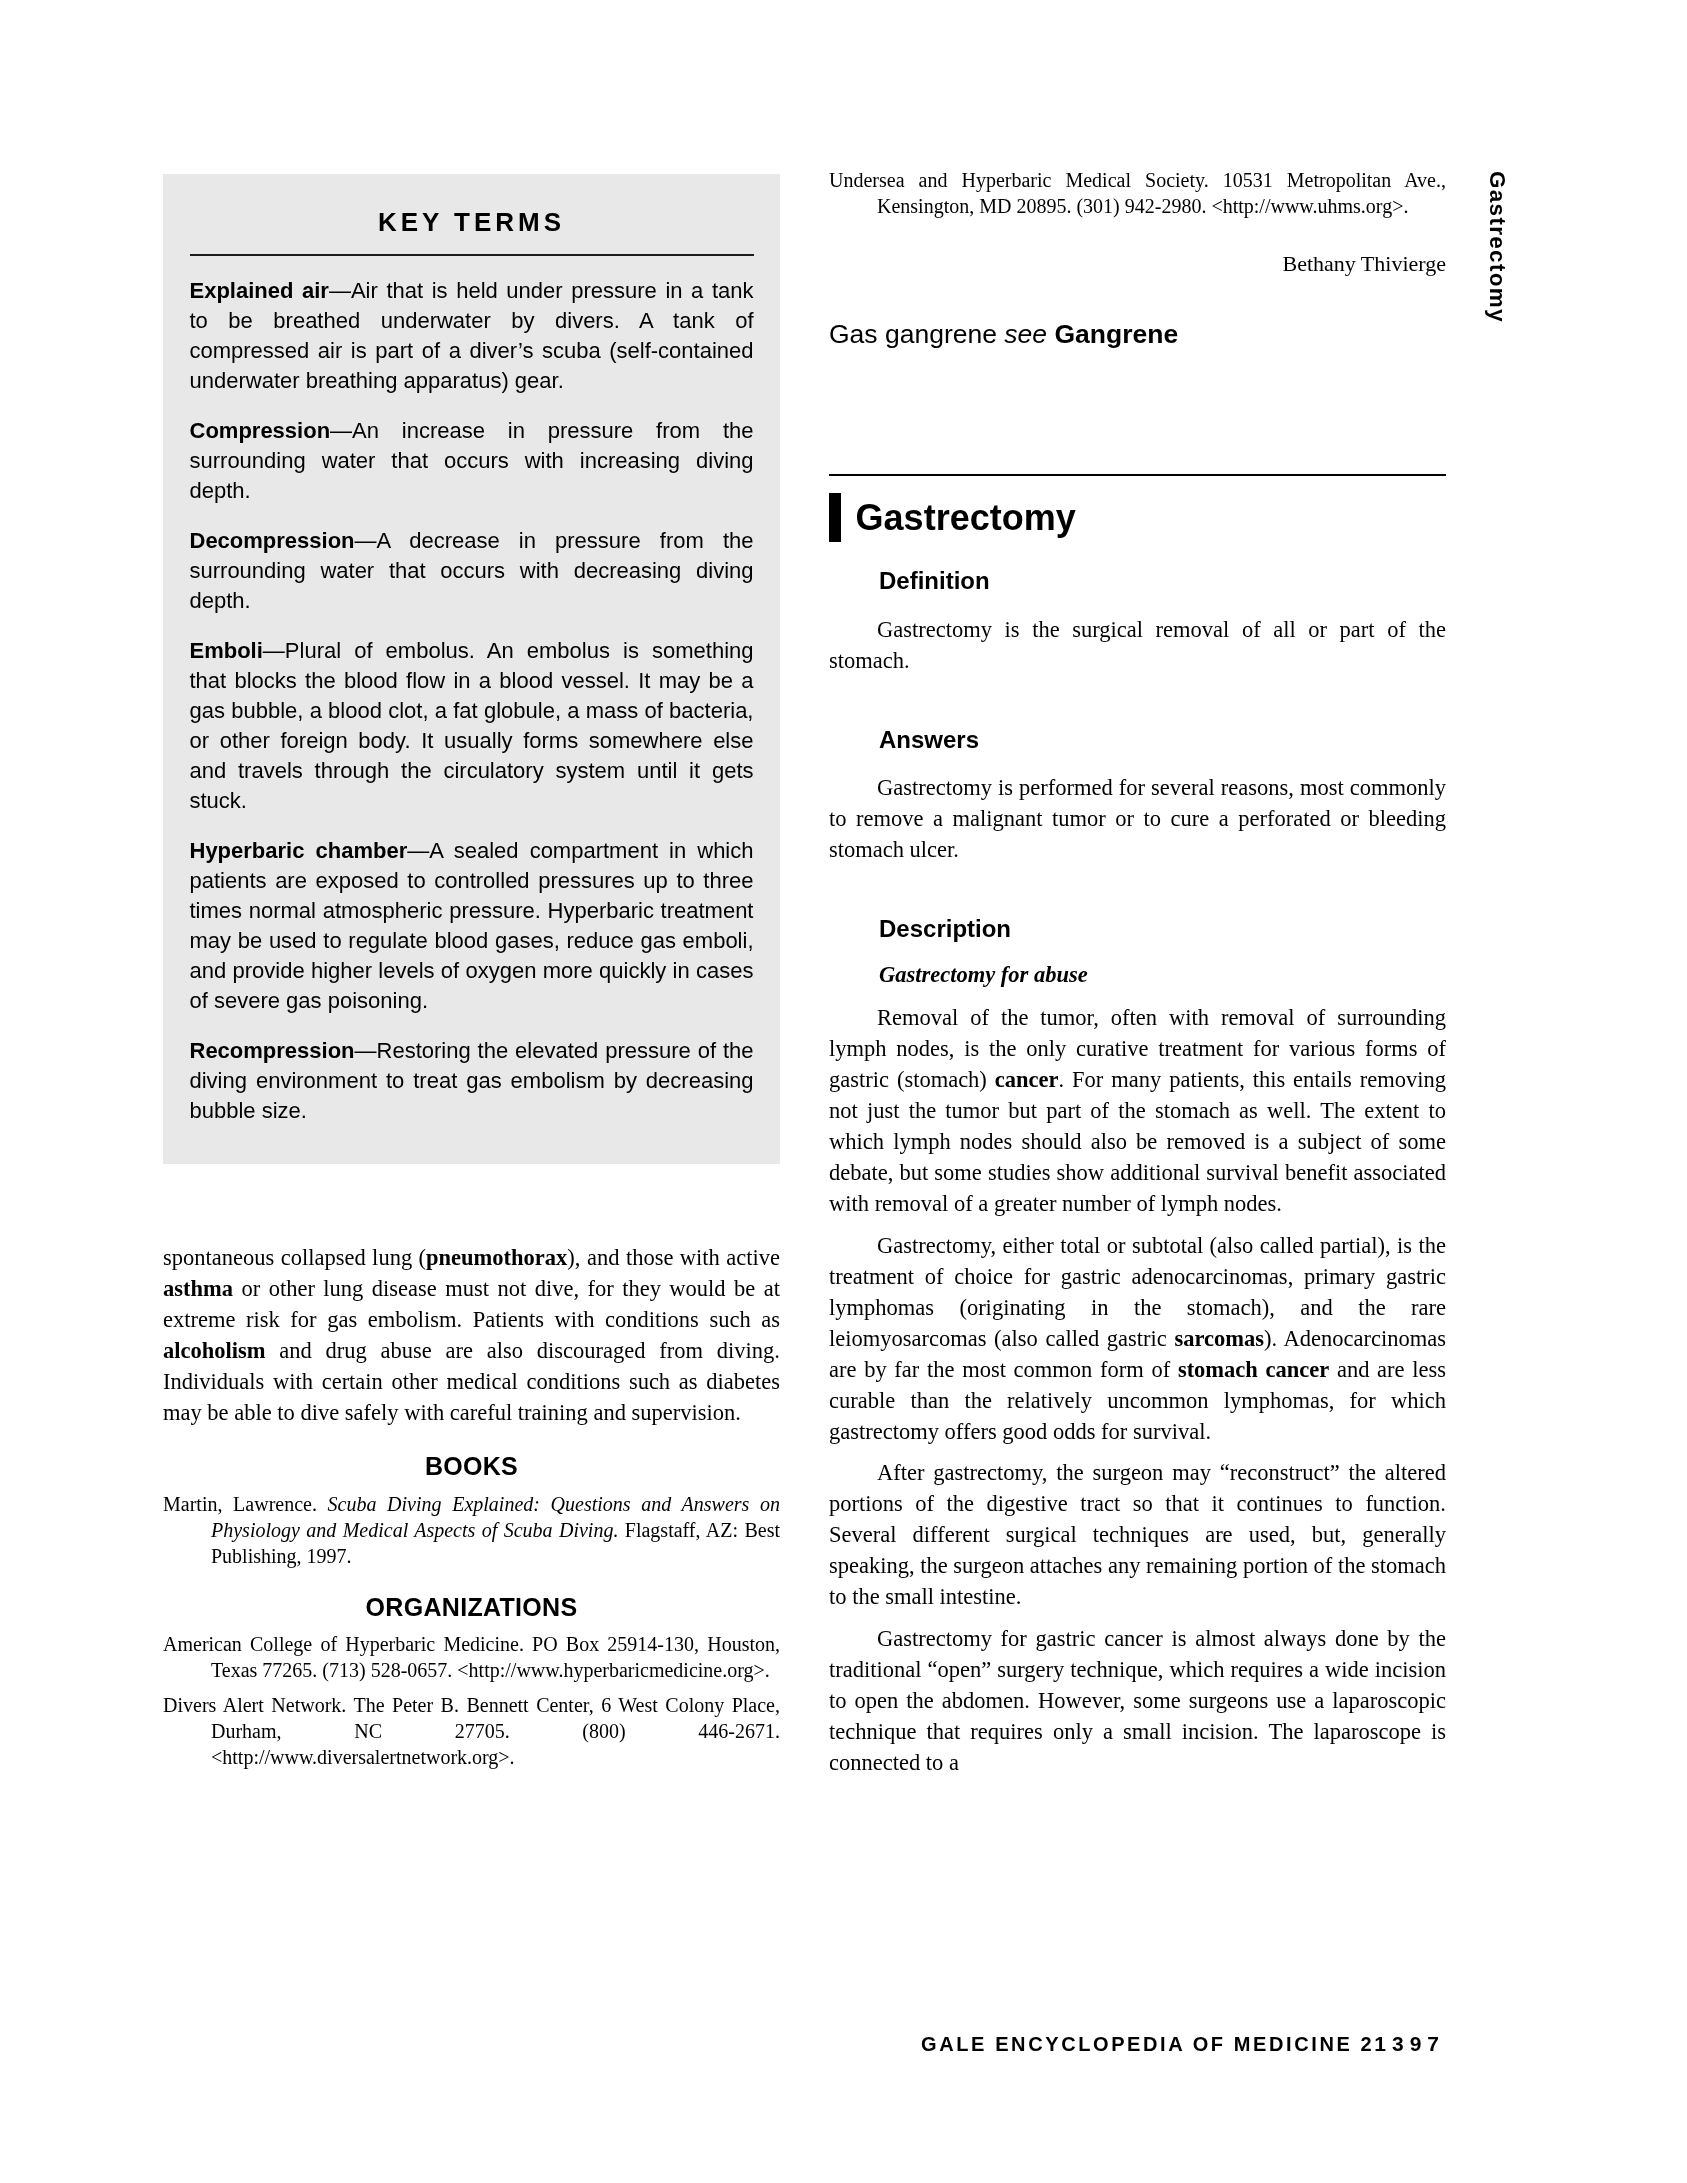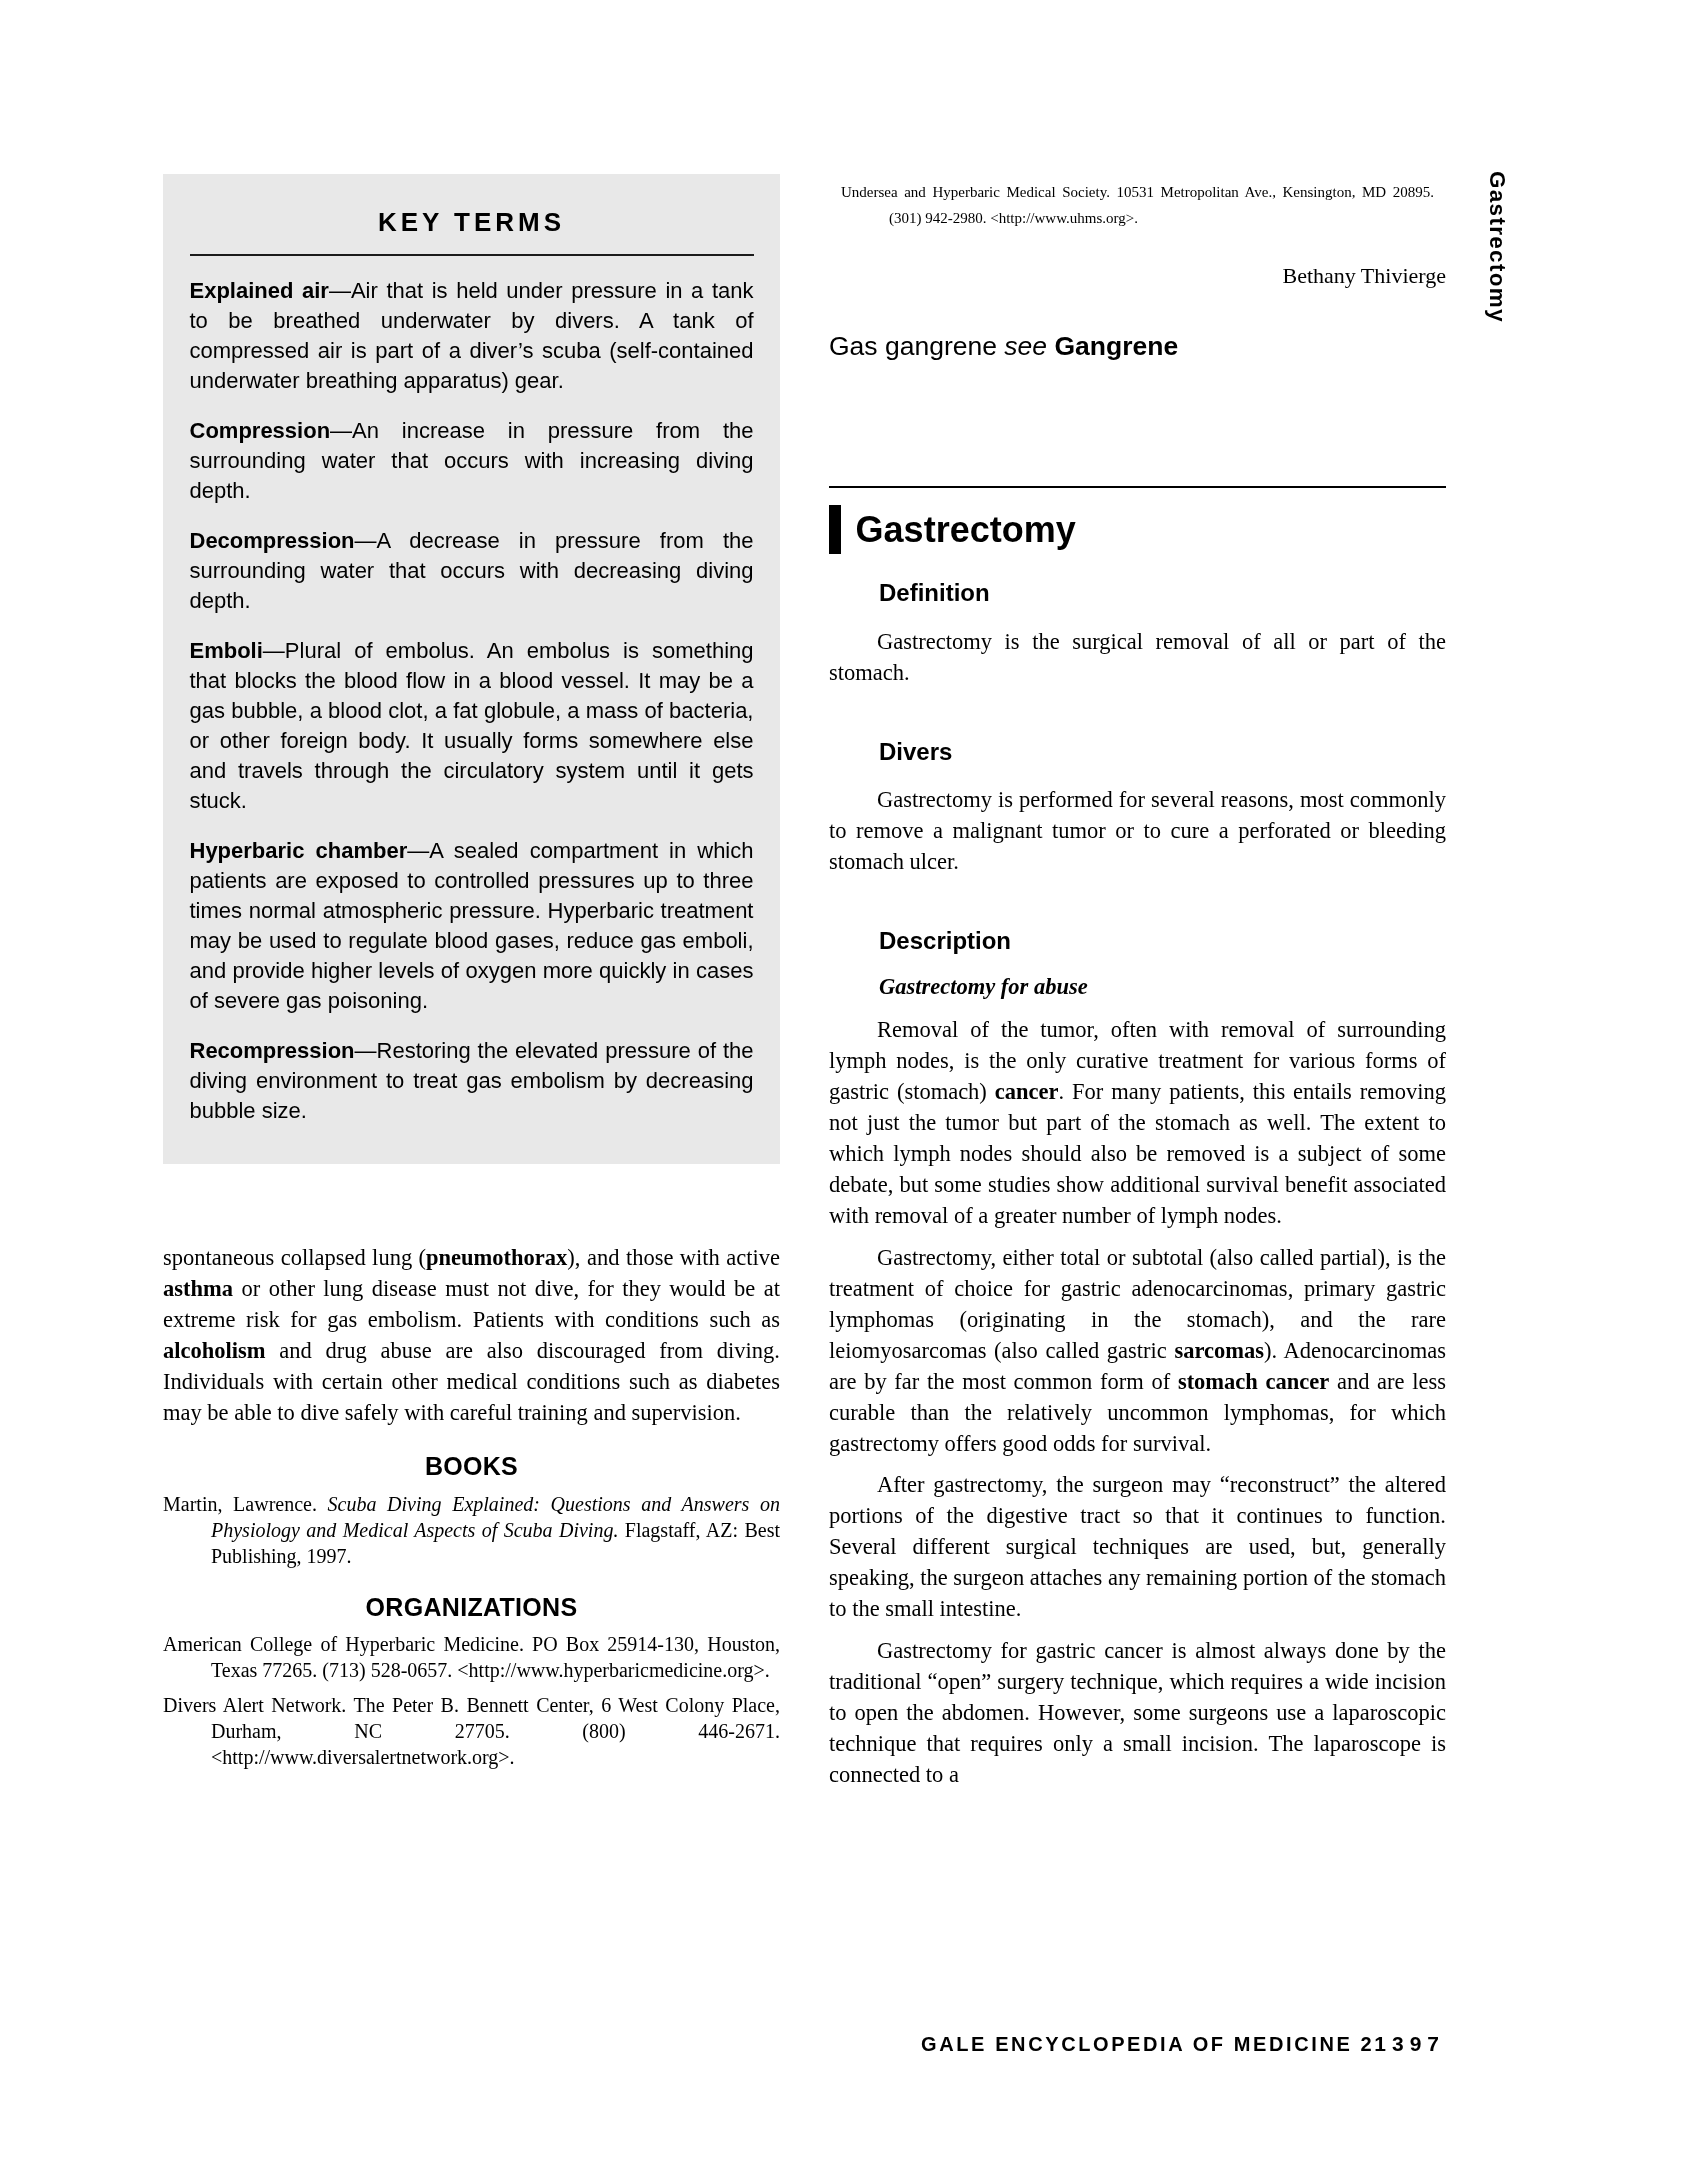--- a/index.html
+++ b/index.html
@@ -23,21 +23,21 @@
   }
   .kt-entry b { font-weight:bold; }
 
   .lead-paragraph { margin:78px 0 8px 0; font-size:22.5px; line-height:31px; text-align:justify; }
 
   .resources-heading { font-family:"Liberation Sans", sans-serif; font-weight:bold; font-size:24.5px; margin:41px 0 0 0; }
   .sub-res-heading   { font-family:"Liberation Sans", sans-serif; font-weight:bold; font-size:25px; letter-spacing:0.3px; margin:24px 0 0 0;text-align:center; }
   .citation { font-size:20px; line-height:26px; margin:9.3px 0 0 0; padding-left:48px; text-indent:-48px; text-align:justify; }
 
   
-  .continued-entry { font-size:15px; line-height:26px; margin:12px; padding-left:48px; text-indent:-48px; text-align:justify; }
+  .continued-entry { font-size:20px; line-height:26px; margin:0; padding-left:48px; text-indent:-48px; text-align:justify; }
   .byline { text-align:right; font-size:22px; margin:32px 0 0 0; }
   .cross-ref { font-family:Liberation Sans, sans-serif; font-size:26.5px; margin:42px 0 0 0; }
 
   .article { margin-top:124px; border-top:2px solid #000; padding-top:17px; }
   .article-title-row { display:flex; align-items:center; }
   .article-title-bar { width:12px; height:49px; background:#000; margin-right:14.6px; flex:0 0 auto; }
   .article-title { font-family:"Liberation Sans", sans-serif; font-weight:bold; font-size:36px; margin:0; }
 
   .section-heading {
     font-family:"Liberation Sans", sans-serif; font-weight:bold; font-size:24px;
@@ -104,21 +104,21 @@
 
     <section class="article">
       <div class="article-title-row">
         <span class="article-title-bar"></span>
         <h1 class="article-title">Gastrectomy</h1>
       </div>
 
       <h3 class="section-heading mt-sm">Definition</h3>
       <p class="body-paragraph">Gastrectomy is the surgical removal of all or part of the stomach.</p>
 
-      <h3 class="section-heading">Divers</h3>
+      <h3 class="section-heading">Answers</h3>
       <p class="body-paragraph">Gastrectomy is performed for several reasons, most commonly to remove a malignant tumor or to cure a perforated or bleeding stomach ulcer.</p>
 
       <h3 class="section-heading">Description</h3>
       <h4 class="subheading">Gastrectomy for abuse</h4>
 
       <p class="body-paragraph"><span>Removal of the tumor, often with removal of surrounding lymph nodes, is the only curative treatment for various forms of gastric (stomach) </span><span class="seg-b">cancer</span><span>. For many patients, this entails removing not just the tumor but part of the stomach as well. The extent to which lymph nodes should also be removed is a subject of some debate, but some studies show additional survival benefit associated with removal of a greater number of lymph nodes.</span></p>
       <p class="body-paragraph"><span>Gastrectomy, either total or subtotal (also called partial), is the treatment of choice for gastric adenocarcinomas, primary gastric lymphomas (originating in the stomach), and the rare leiomyosarcomas (also called gastric </span><span class="seg-b">sarcomas</span><span>). Adenocarcinomas are by far the most common form of </span><span class="seg-b">stomach cancer</span><span> and are less curable than the relatively uncommon lymphomas, for which gastrectomy offers good odds for survival.</span></p>
       <p class="body-paragraph"><span>After gastrectomy, the surgeon may “reconstruct” the altered portions of the digestive tract so that it continues to function. Several different surgical techniques are used, but, generally speaking, the surgeon attaches any remaining portion of the stomach to the small intestine.</span></p>
       <p class="body-paragraph"><span>Gastrectomy for gastric cancer is almost always done by the traditional “open” surgery technique, which requires a wide incision to open the abdomen. However, some surgeons use a laparoscopic technique that requires only a small incision. The laparoscope is connected to a</span></p>
     </section>

